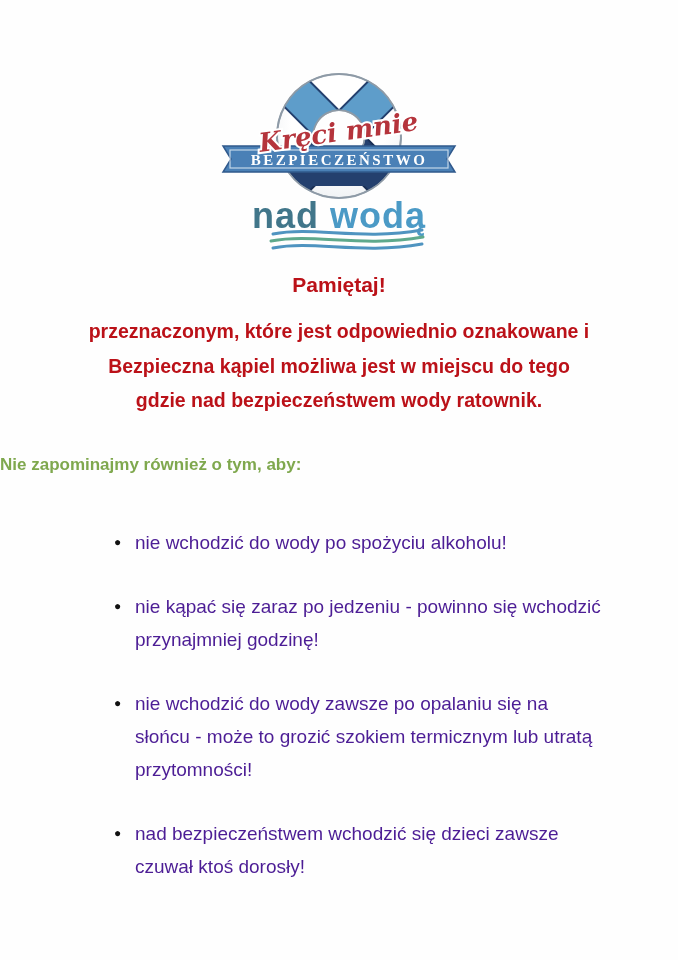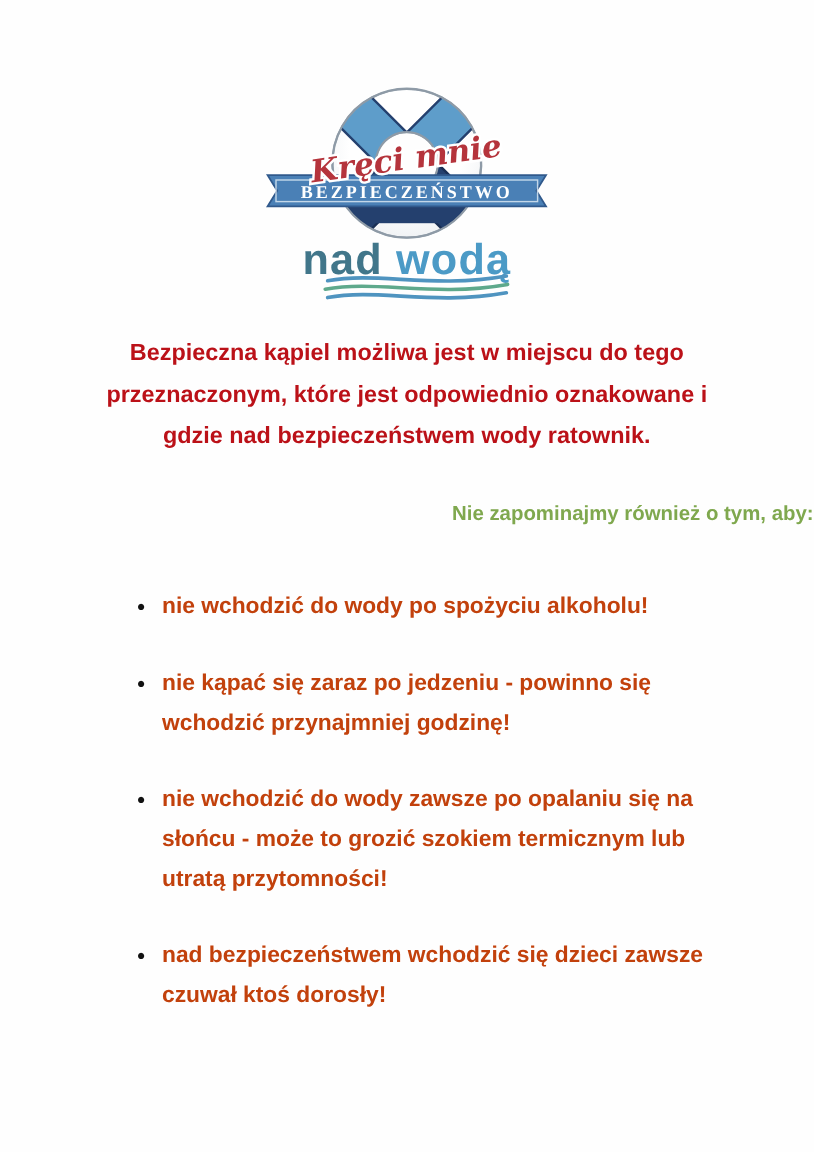--- a/index.html
+++ b/index.html
@@ -29,38 +29,38 @@
     margin: 16px auto 0 auto;
     width: 540px;
     text-align: center;
     font-size: 19.5px;
     line-height: 34.5px;
     font-weight: bold;
     color: #bb1118;
   }
   .subheading {
     margin-top: 35px;
-    text-align: right;
+    text-align: left;
     font-size: 17px;
     line-height: 24px;
     font-weight: bold;
     color: #7fa84e;
   }
   ul.bullets {
     list-style: none;
     margin: 49px 0 0 135px;
     padding: 0;
     width: 470px;
   }
   ul.bullets li {
     position: relative;
     font-size: 19px;
     line-height: 33px;
-    font-weight: bold;
-    color: #c2410c;
+    font-weight: normal;
+    color: #4c1d95;
     margin-bottom: 31px;
   }
   ul.bullets li::before {
     content: "●";
     position: absolute;
     left: -21px;
     top: 0;
     font-size: 12px;
     line-height: 33px;
     color: #111;
@@ -131,25 +131,26 @@
       <text class="nadwoda-text" x="130" y="172" text-anchor="middle" font-size="36"><tspan fill="#41768a">nad</tspan><tspan dx="11" fill="#4b9ac6">wodą</tspan></text>
 
       <g fill="none" stroke-linecap="round" stroke-width="3">
         <path d="M64,178 C105,170 152,185 213,174" stroke="#4f94c0"></path>
         <path d="M62,185 C105,177 152,192 214,181" stroke="#5ea98c"></path>
         <path d="M64,192 C105,184 152,199 213,188" stroke="#4f94c0"></path>
       </g>
     </svg>
   </div>
 
+  <div class="heading">Pamiętaj!</div>
 
   <div class="intro">
 
-  <div>Bezpieczna kąpiel możliwa jest w miejscu do tego</div>
-      <div>przeznaczonym, które jest odpowiednio oznakowane i</div>
+  <div>przeznaczonym, które jest odpowiednio oznakowane i</div>
+      <div>Bezpieczna kąpiel możliwa jest w miejscu do tego</div>
       <div>gdzie nad bezpieczeństwem wody ratownik.</div>
     </div>
 
   <div class="subheading">Nie zapominajmy również o tym, aby:</div>
 
   <ul class="bullets">
 
   <li>nie wchodzić do wody po spożyciu alkoholu!</li>
       <li>nie kąpać się zaraz po jedzeniu - powinno się wchodzić przynajmniej godzinę!</li>
       <li>nie wchodzić do wody zawsze po opalaniu się na słońcu - może to grozić szokiem termicznym lub utratą przytomności!</li>

